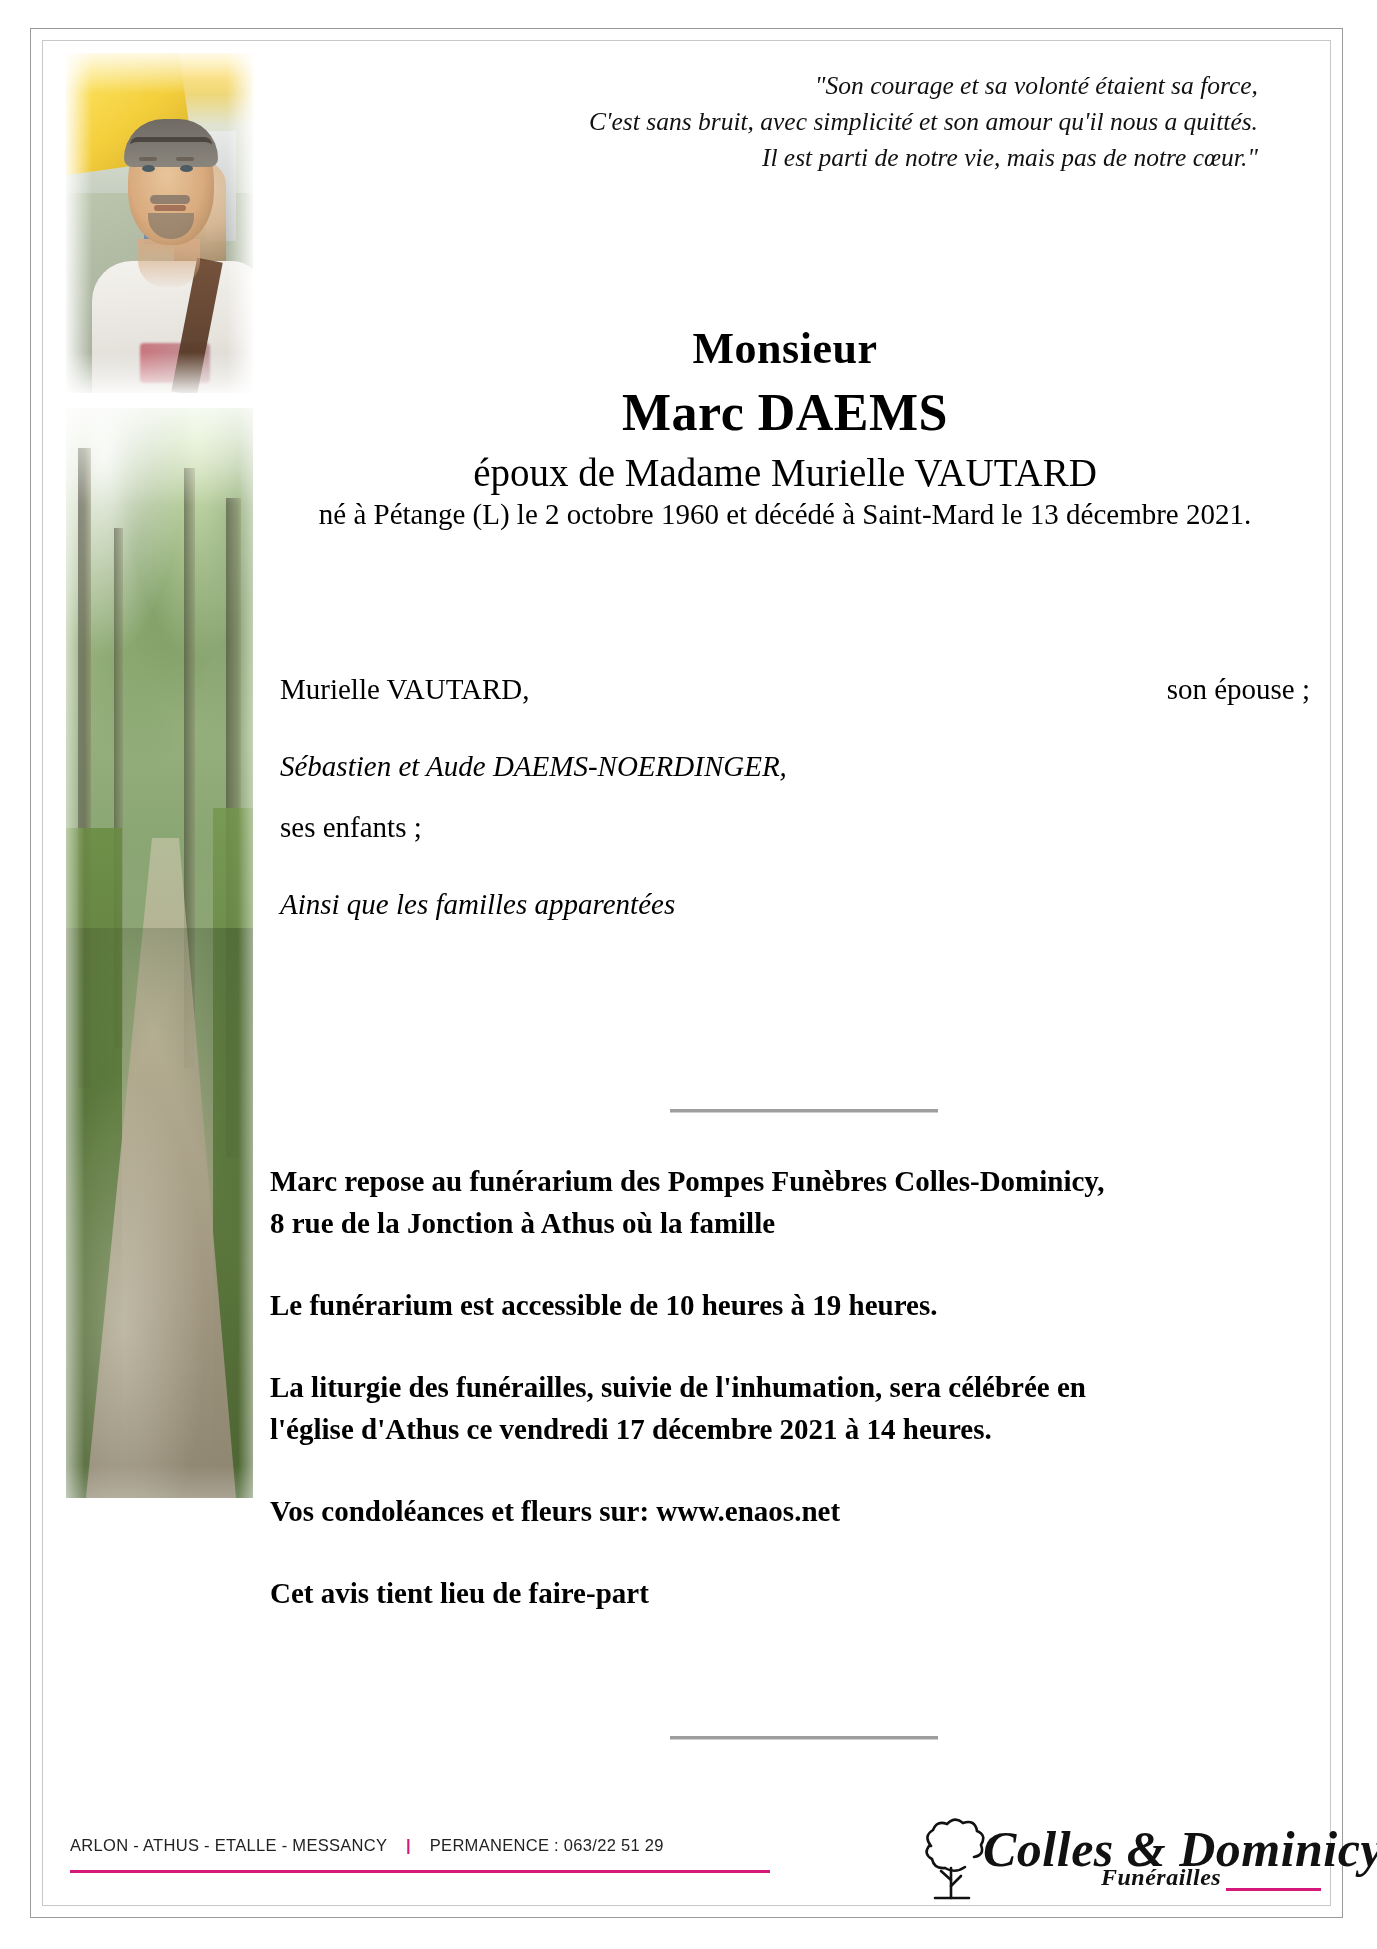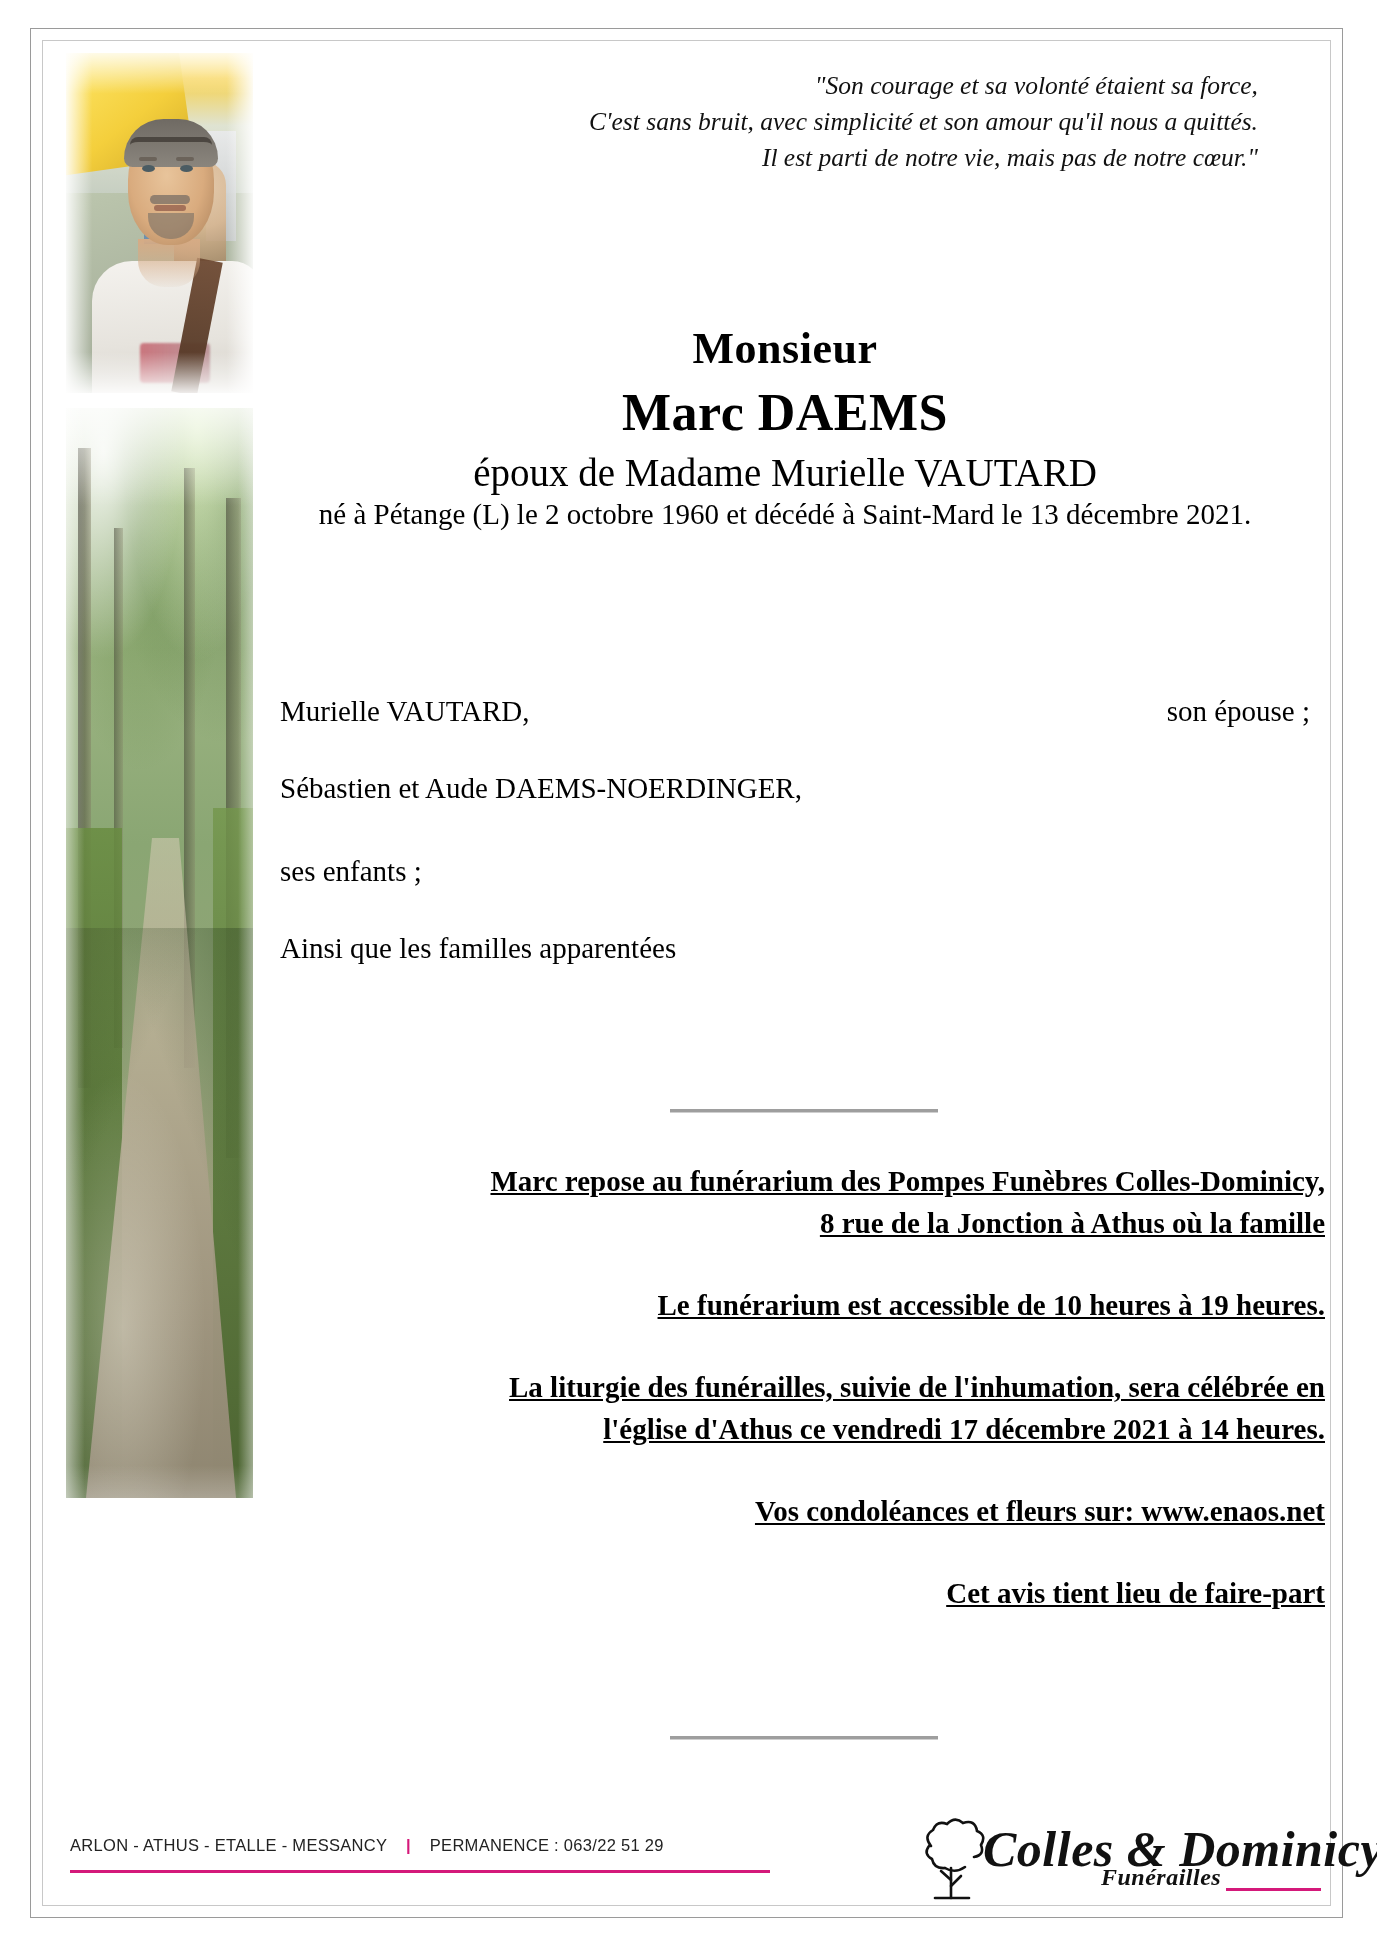--- a/index.html
+++ b/index.html
@@ -260,46 +260,45 @@
     left: 280px;
     top: 645px;
     width: 1040px;
     font-size: 29px;
   }
   .announce .lead { line-height: 40px; }
   .fam-row {
     display: flex;
     justify-content: space-between;
     align-items: baseline;
-    margin-top: 50px;
-  }
-  .fam-row.single { display: block; margin-top: 44px; }
+    margin-top: 28px;
+  }
+  .fam-row.single { display: block; margin-top: 44px; font-style: italic; }
   .fam-left { text-align: left; }
   .fam-right { text-align: right; padding-right: 10px; }
 
   .divider {
     position: absolute;
     width: 268px;
     height: 0;
     border-top: 3px solid #9e9e9e;
     border-bottom: 1px solid #cfcfcf;
   }
   .divider.d1 { left: 670px; top: 1109px; }
   .divider.d2 { left: 670px; top: 1736px; }
 
   .services {
     position: absolute;
     left: 270px;
     top: 1160px;
     width: 1055px;
-    text-align: right;
+    text-align: left;
     font-weight: bold;
     font-size: 29px;
     line-height: 42px;
-    text-decoration: underline;
   }
   .services p { margin: 0; }
   .services .gap { height: 40px; }
 
   
   .footer {
     position: absolute;
     left: 56px;
     top: 1810px;
     width: 1275px;

